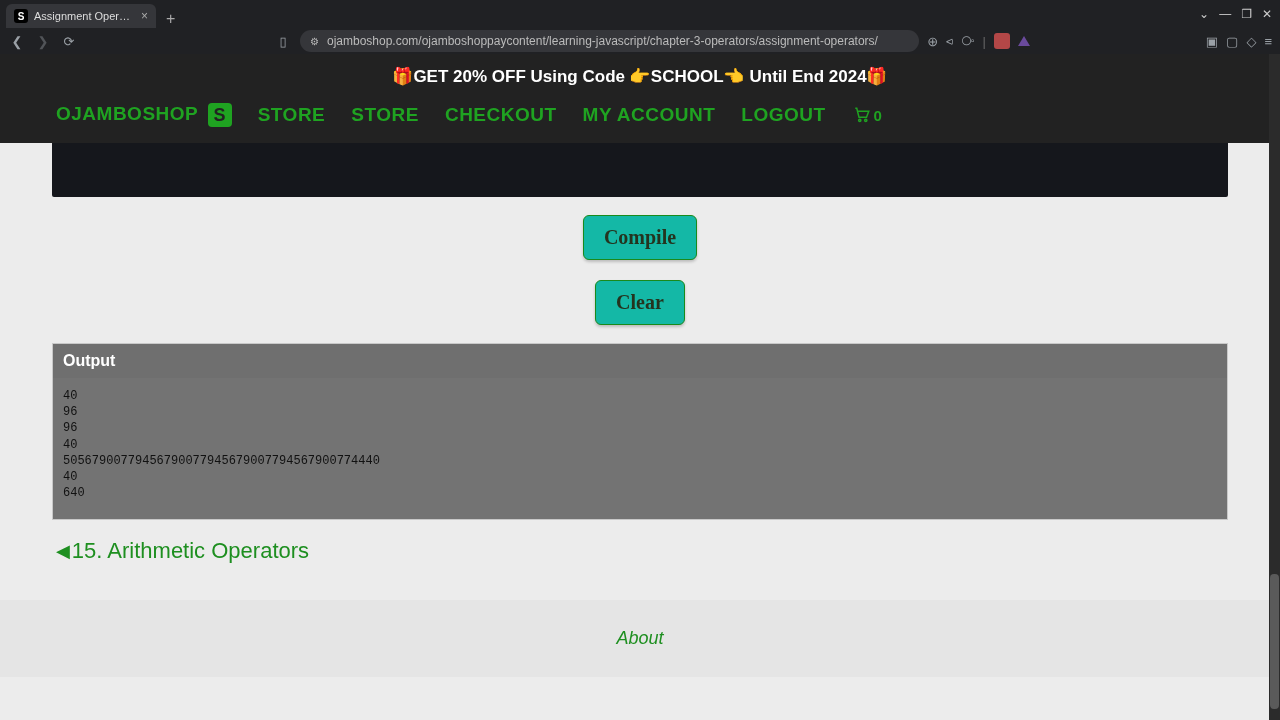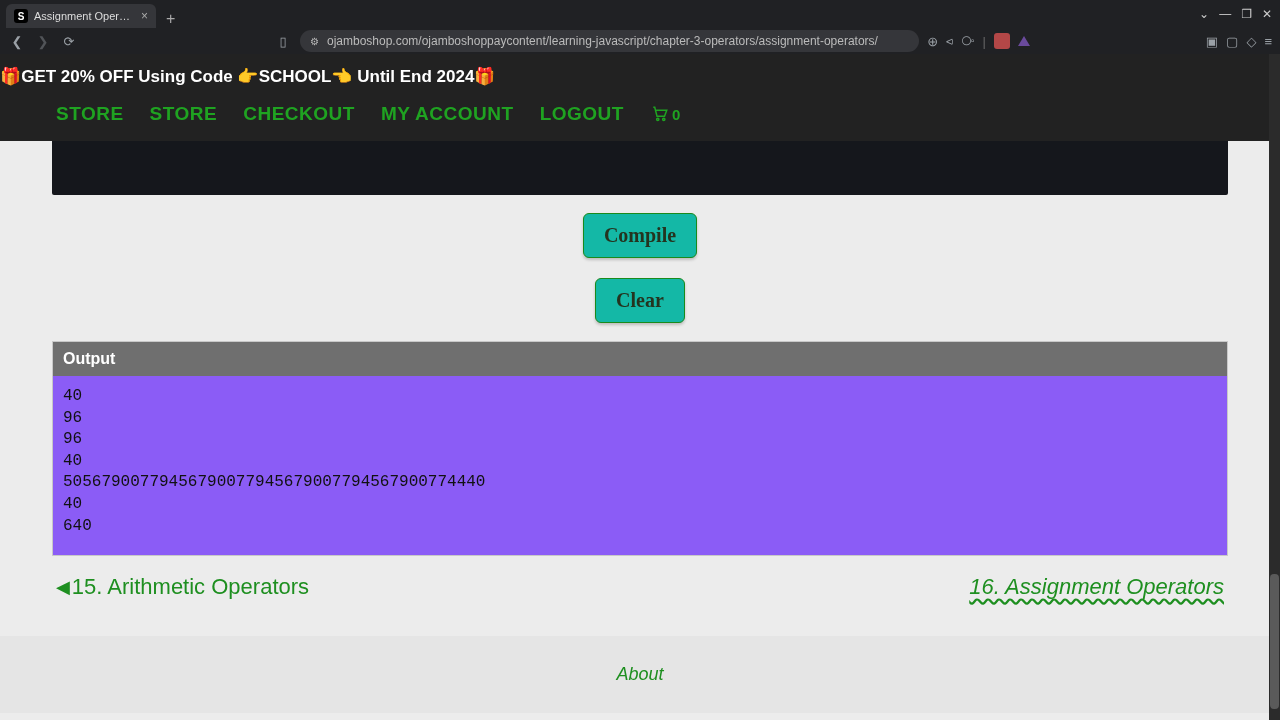--- a/index.html
+++ b/index.html
@@ -26,35 +26,35 @@
 .shield { width:16px; height:16px; background:#b34747; border-radius:3px; }
 .tri { width:0; height:0; border-left:6px solid transparent; border-right:6px solid transparent; border-bottom:10px solid #6a4a9c; }
 
 
 .viewport { position:absolute; top:54px; left:0; right:0; bottom:0; background:#ececec; overflow:hidden; }
 .scrolltrack { position:absolute; right:0; top:0; width:11px; height:100%; background:#2b2b2b; }
 .scrollthumb { position:absolute; right:1px; width:9px; background:#5a5a5a; border-radius:4px; }
 
 
 .hdr { background:#222; }
-.promo { text-align:left; padding:12px 0 6px; color:#fff; font-size:17px; font-weight:bold; }
+.promo { text-align:center; padding:12px 0 6px; color:#fff; font-size:17px; font-weight:bold; }
 .menu { display:flex; gap:26px; align-items:center; padding:10px 0 16px 56px; }
 .menu a { color:#1fa321; font-weight:800; font-size:19px; text-decoration:none; letter-spacing:.5px; cursor:pointer; }
 .logo-s { display:inline-flex; align-items:center; justify-content:center; width:24px; height:24px; background:#1fa321; color:#222; border-radius:4px; font-weight:900; font-size:18px; margin-left:4px; vertical-align:middle; }
 .cart { display:inline-flex; align-items:center; gap:2px; color:#1fa321; font-size:15px; font-weight:700; }
 
 
 .col { margin:0 52px; }
 .darkbox { background:#15171c; height:54px; border-radius:0 0 2px 2px; }
 .btncol { text-align:center; padding:18px 0 18px; }
 .btn { display:inline-block; background:#14b8a6; color:#24341f; font-size:20px; font-family:Georgia, 'Times New Roman', serif; font-weight:600; padding:10px 20px; border-radius:6px; border:1px solid #1a8a1c; box-shadow:0 2px 3px rgba(0,0,0,.2); cursor:pointer; }
 .btn-wrap { text-align:center; }
-.outbox { border:1px solid #c8c8c8; background:#8b5cf6; }
+.outbox { border:1px solid #c8c8c8; background:#737373; }
 .outhdr { background:#6f6f6f; color:#fff; font-weight:700; font-size:16px; padding:8px 10px; }
-.outbody { padding:10px 10px 18px; font-family:"Courier New", monospace; font-size:16px; color:#111; line-height:1.35; white-space:pre; }
+.outbody { padding:10px 10px 18px; font-family:"Courier New", monospace; font-size:12px; color:#111; line-height:1.35; white-space:pre; }
 
 .pager { display:flex; justify-content:space-between; align-items:center; padding:18px 4px 36px; }
 .pager a { color:#1e8f20; font-size:22px; font-weight:500; text-decoration:none; cursor:pointer; display:flex; align-items:center; gap:2px; }
 .pager .cur { color:#1e8f20; font-style:italic; font-size:22px; text-decoration:underline wavy #1e8f20; text-underline-offset:4px; }
 .arrow { font-size:18px; }
 
 .footer { background:#e5e5e5; padding:28px 0; text-align:center; }
 .footer a { color:#1e8f20; font-size:18px; text-decoration:none;font-style:italic; }
 </style>
 </head>
@@ -99,20 +99,21 @@
       <span>≡</span>
     </div>
   </div>
 </div>
 
 <div class="viewport">
 
   <div class="hdr">
     <div class="promo">🎁GET 20% OFF Using Code 👉SCHOOL👈 Until End 2024🎁</div>
     <div class="menu">
+      <a><span>OJAMBOSHOP</span> <span class="logo-s">S</span></a>
       <a>STORE</a>
       <a>STORE</a>
       <a>CHECKOUT</a>
       <a>MY ACCOUNT</a>
       <a>LOGOUT</a>
       <span class="cart">
         <svg width="20" height="18" viewBox="0 0 24 24" fill="none" stroke="#1fa321" stroke-width="2">
             <path d="M3 3h2l3 12h10l3-8H6"></path>
             <circle cx="9" cy="19" r="1.5"></circle>
             <circle cx="17" cy="19" r="1.5"></circle>
@@ -139,21 +140,20 @@
 <span>50567900779456790077945679007794567900774440</span>
 <span>40</span>
 <span>640</span></div>
     </div>
 
     <div class="pager">
       <a>
           <span class="arrow">◀</span>
           <span>15. Arithmetic Operators</span>
         </a>
-      <span class="cur">16. Assignment Operators</span>
     </div>
   </div>
 
   <div class="footer">
     <a>About</a>
   </div>
 
   <div class="scrolltrack">
     <div class="scrollthumb" style="top:520px;height:135px"></div>
   </div>

